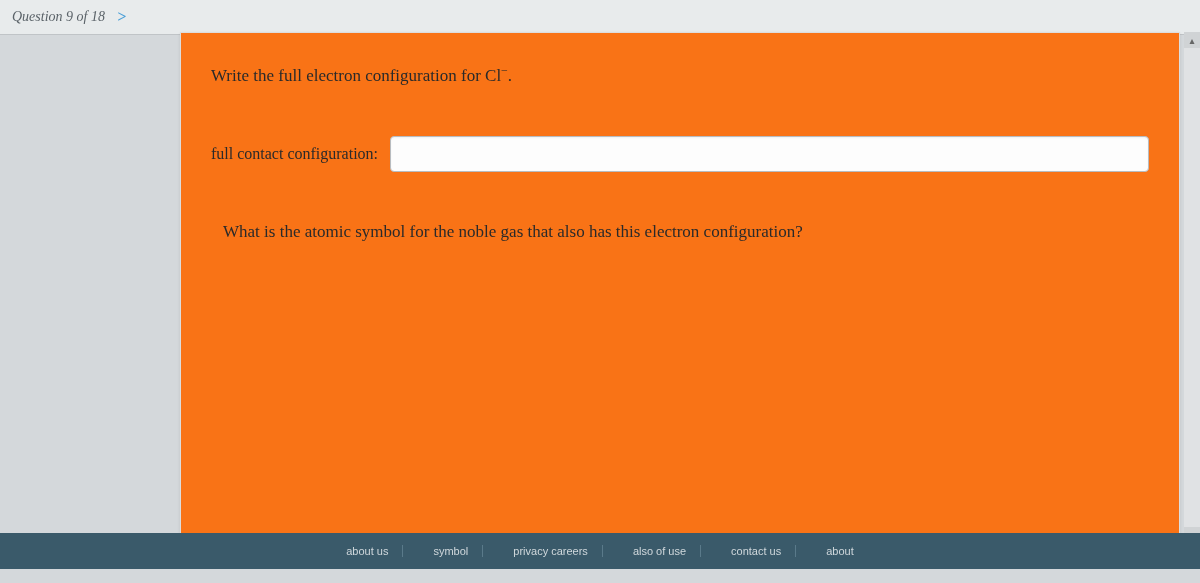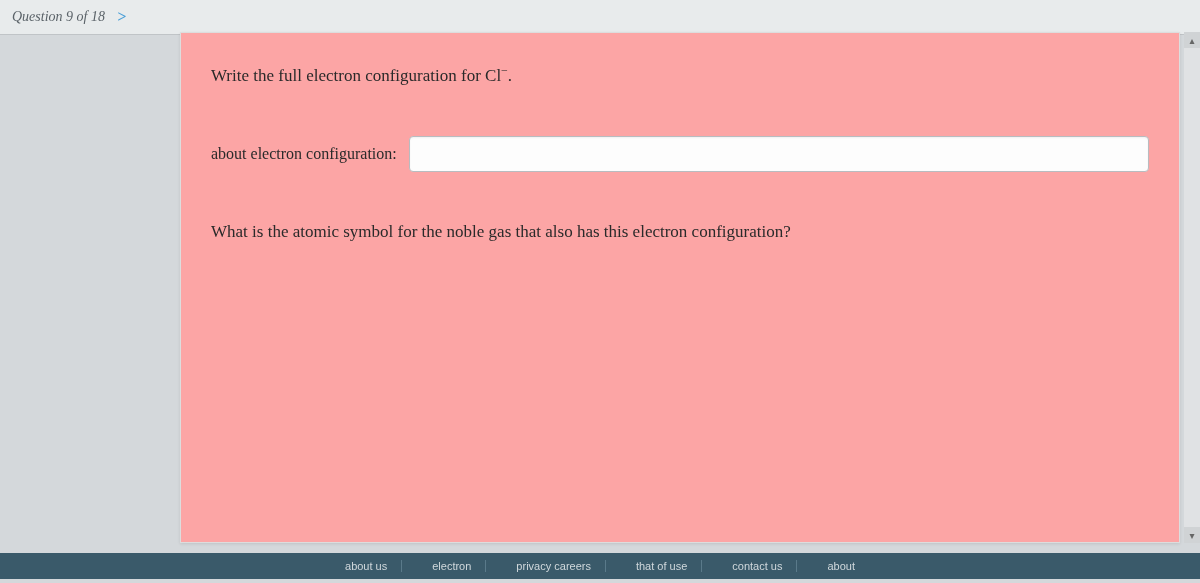--- a/index.html
+++ b/index.html
@@ -33,21 +33,21 @@
       font-size: 16px;
       cursor: pointer;
       font-weight: bold;
     }
     .content-wrapper {
       position: absolute;
       top: 32px;
       left: 180px;
       right: 20px;
       bottom: 40px;
-      background: #fca5a5;
+      background: #f97316;
       border: 1px solid #ddd;
       box-shadow: 0 1px 3px rgba(0,0,0,0.1);
       padding: 30px 30px 30px 30px;
       overflow: hidden;
     }
     .prompt-text {
       font-size: 17px;
       color: #2a2a2a;
       margin-bottom: 50px;
     }
@@ -71,20 +71,21 @@
       padding: 0 10px;
       font-size: 15px;
       font-family: inherit;
       box-shadow: inset 0 1px 2px rgba(0,0,0,0.05);
     }
     .sub-question {
       font-size: 17px;
       color: #2a2a2a;
       margin-bottom: 45px;
       margin-top: 30px;
+      margin-left: 12px;
     }
     .scrollbar {
       position: absolute;
       right: 0;
       top: 32px;
       bottom: 40px;
       width: 16px;
       background: #e0e2e4;
     }
     .scroll-arrow-up, .scroll-arrow-down {
@@ -96,24 +97,24 @@
       align-items: center;
       justify-content: center;
       font-size: 10px;
       color: #666;
       cursor: pointer;
     }
     .scroll-arrow-up { top: 0; }
     .scroll-arrow-down { bottom: 0; }
     .footer-bar {
       position: absolute;
-      bottom: 4px;
+      bottom: 14px;
       left: 0;
       right: 0;
-      height: 26px;
+      height: 36px;
       background: #3a5a6a;
       display: flex;
       align-items: center;
       justify-content: center;
       gap: 16px;
     }
     .footer-link {
       color: #d0d8dc;
       font-size: 11px;
       font-family: Arial, sans-serif;
@@ -136,33 +137,33 @@
   <span class="question-label">Question 9 of 18</span>
   <span class="chevron">&gt;</span>
 </div>
 
 <div class="content-wrapper">
   <p class="prompt-text">
     <span>Write the full electron configuration for </span><span>Cl</span><sup>−</sup><span>.</span>
   </p>
 
   <div class="input-row">
-    <span class="input-label">about electron configuration:</span>
+    <span class="input-label">full contact configuration:</span>
     <input type="text" class="text-input" value="" style="">
   </div>
 
   <p class="sub-question">What is the atomic symbol for the noble gas that also has this electron configuration?</p>
 
 </div>
 
 <div class="scrollbar">
   <div class="scroll-arrow-up">▴</div>
   <div class="scroll-arrow-down">▾</div>
 </div>
 
 <div class="footer-bar">
   <a class="footer-link">about us</a>
-  <a class="footer-link">electron</a>
+  <a class="footer-link">symbol</a>
   <a class="footer-link">privacy careers</a>
-  <a class="footer-link">that of use</a>
+  <a class="footer-link">also of use</a>
   <a class="footer-link">contact us</a>
   <a class="footer-link">about</a>
 </div>
 
 </body></html>

